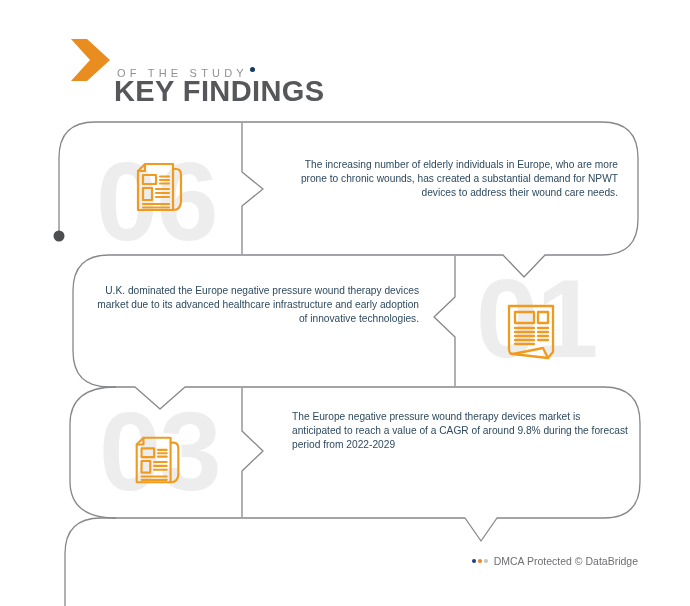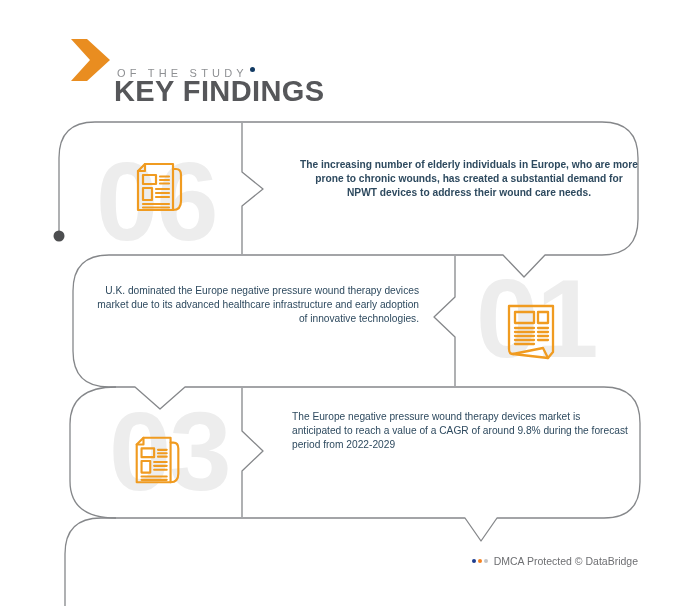--- a/index.html
+++ b/index.html
@@ -28,27 +28,27 @@
   
   .outline-layer{left:0;top:0;}
 
   
   .big-num{
     font-size:112px;font-weight:700;color:#EDEDED;
     line-height:1;letter-spacing:-2px;user-select:none;
   }
   .num-1{left:96px;top:146px;}
   .num-2{left:476px;top:263px;}
-  .num-3{left:109px;top:396px;}
+  .num-3{left:99px;top:396px;}
 
   
   .finding-text{
     color:#2E4A5F;font-size:10.2px;line-height:1.38;font-weight:400;
   }
-  .text-1{left:300px;top:158px;width:338px;text-align:center;font-weight:bold;}
+  .text-1{left:280px;top:158px;width:338px;text-align:right;}
   .text-2{left:97px;top:284px;width:322px;text-align:right;}
   .text-3{left:292px;top:410px;width:338px;text-align:left;}
 
   
   .icon-1{left:127px;top:157px;}
   .icon-2{left:503px;top:302px;}
   .icon-3{left:126px;top:431px;}
 
   
   .footer{

